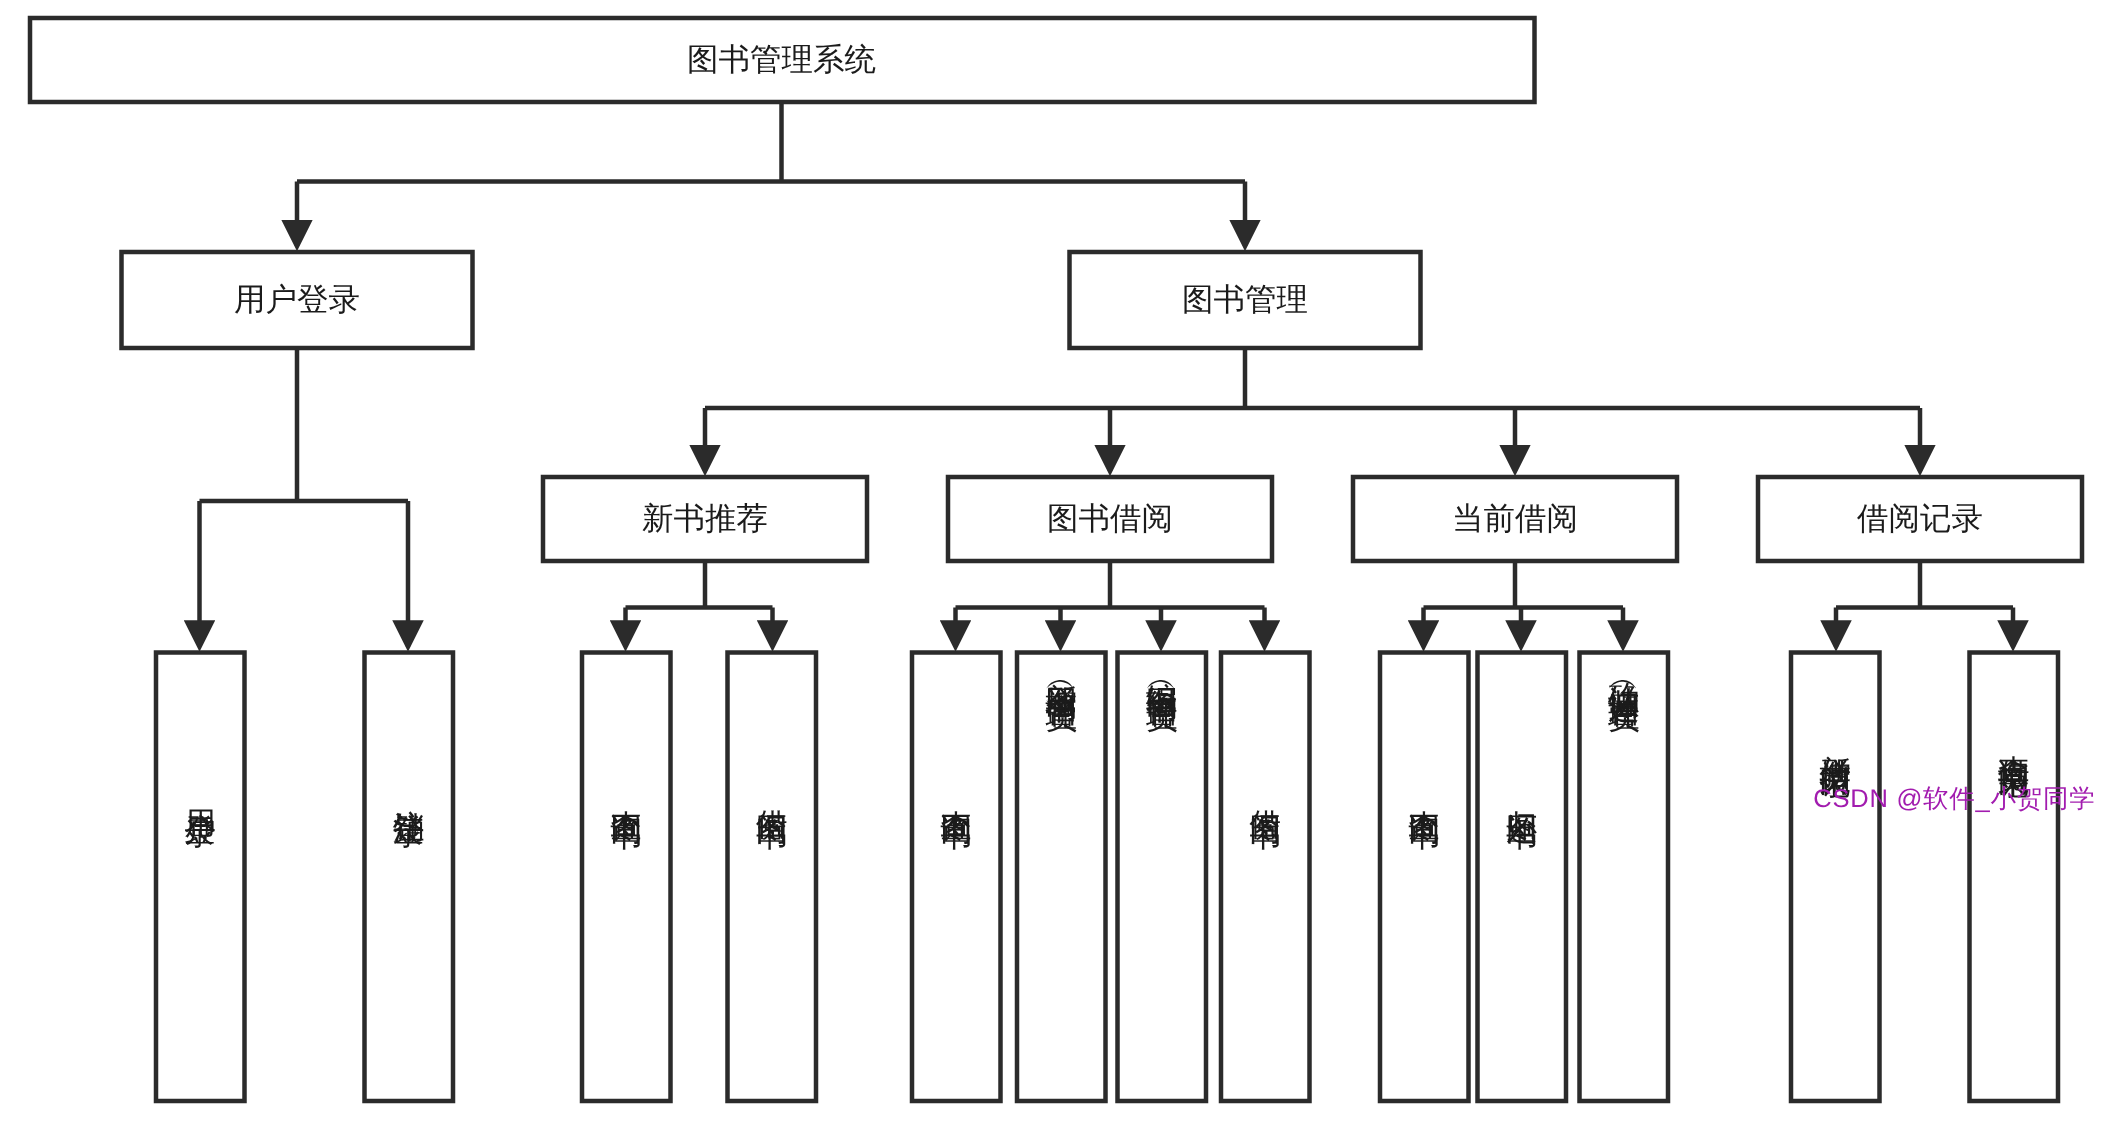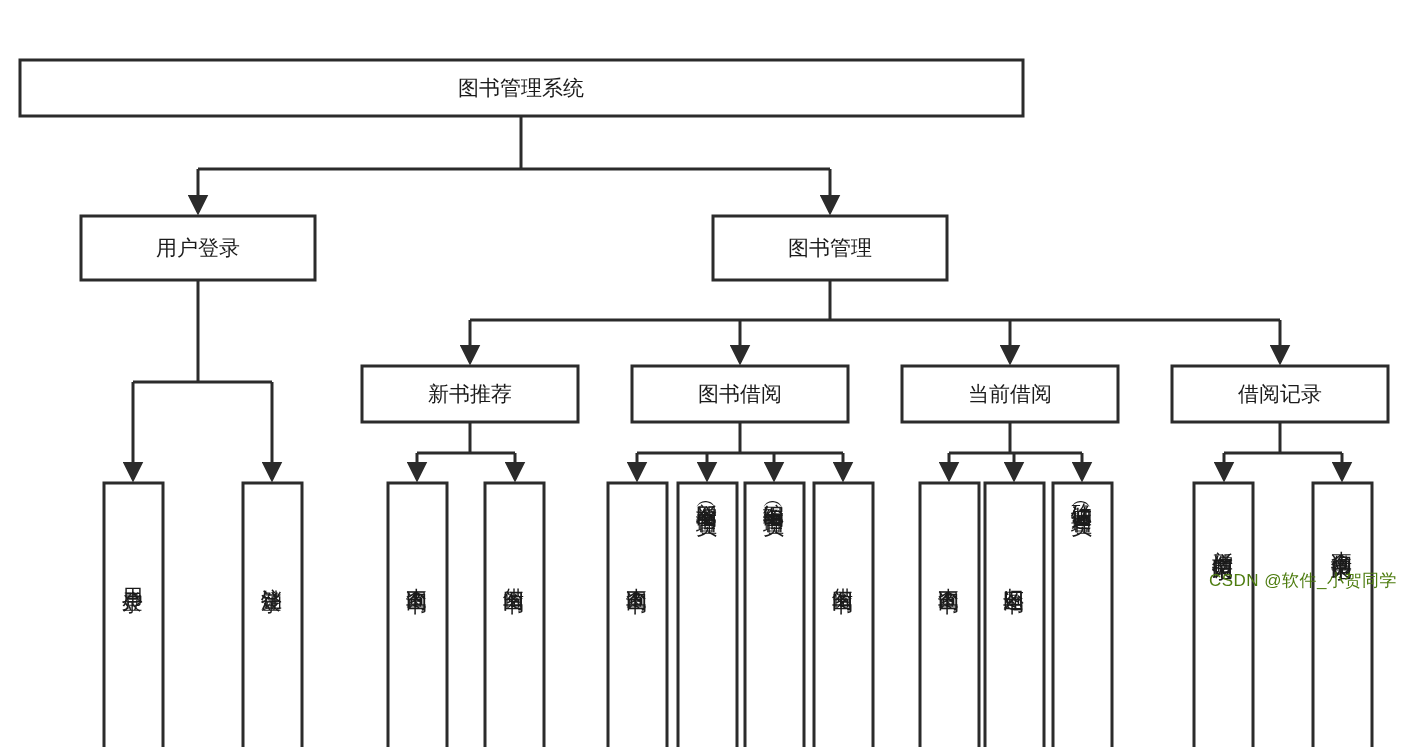--- a/index.html
+++ b/index.html
@@ -1,41 +1,41 @@
 <!DOCTYPE html>
 <html><head>
 <meta charset="utf-8">
 <style>
   html,body{margin:0;padding:0;background:#ffffff;}
   body{
     width:1405px;height:747px;overflow:hidden;
     font-family:"Liberation Sans","DejaVu Sans",sans-serif;
     color:#1b1b1b;
   }
-  #diagram-root{position:relative;width:1405px;height:548px;background:#fff;margin-top:48px;}
+  #diagram-root{position:relative;width:1405px;height:548px;background:#fff;}
   svg#tree{position:absolute;left:0;top:0;width:1405px;height:747px;}
   .node-box{fill:#ffffff;stroke:#2b2b2b;stroke-width:3;}
   .edge{stroke:#2b2b2b;stroke-width:3;fill:none;stroke-linecap:butt;}
   .node-label{
     font-family:"Liberation Sans","DejaVu Sans",sans-serif;
     font-size:21px;fill:#1b1b1b;
     text-anchor:middle;dominant-baseline:middle;
   }
   .leaf-label{
     font-family:"Liberation Sans","DejaVu Sans",sans-serif;
     font-size:21px;fill:#1b1b1b;
     writing-mode:vertical-rl;
     text-orientation:upright;
     letter-spacing:2px;
     text-anchor:middle;
   }
   .watermark{
     position:absolute;right:8px;bottom:4px;
     font-family:"Liberation Sans","DejaVu Sans",sans-serif;
-    font-size:17px;color:#4d7c0f;white-space:nowrap;
+    font-size:17px;color:#a21caf;white-space:nowrap;
     letter-spacing:.5px;
   }
 </style>
 </head>
 <body>
 
 <div id="diagram-root">
 
   <svg id="tree" viewBox="0 0 1405 747">
     <defs>

